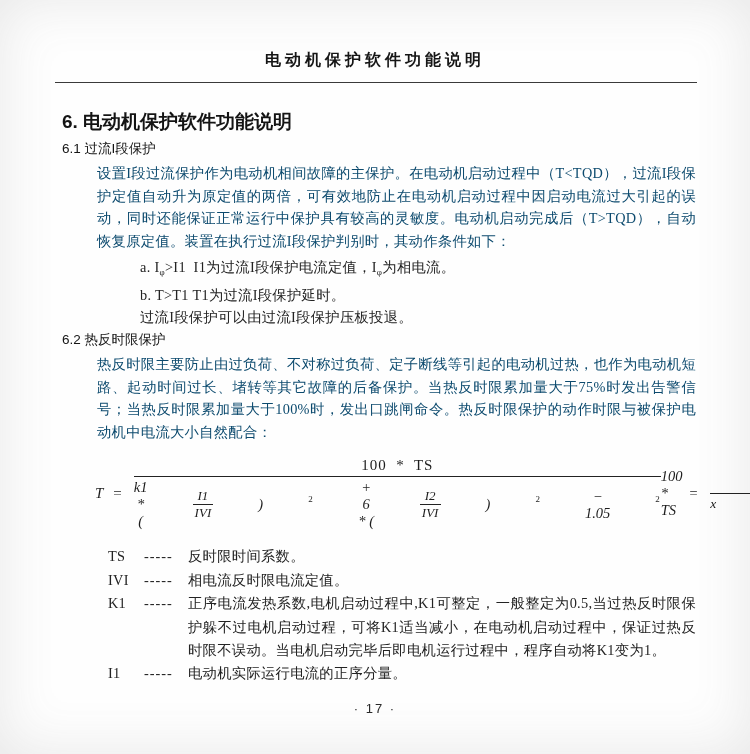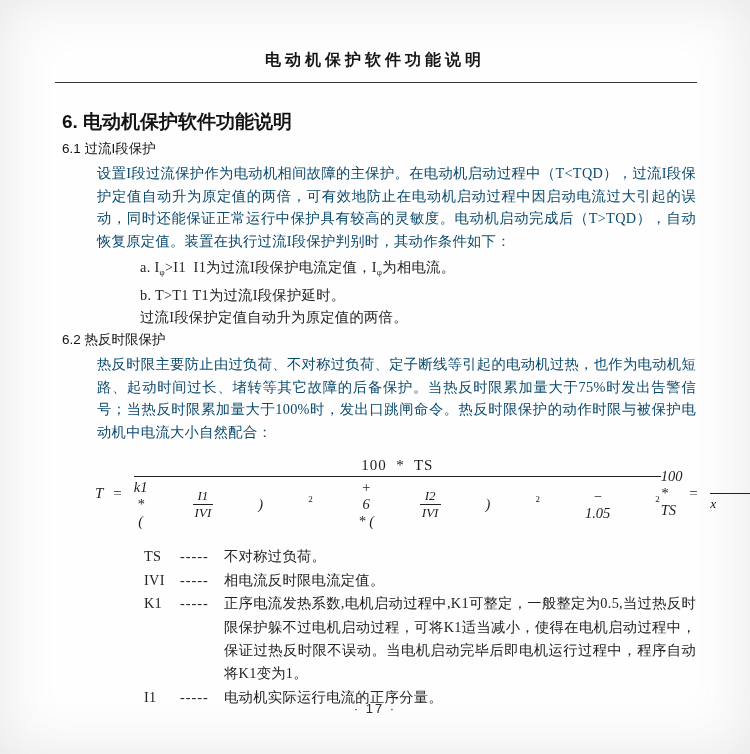--- a/index.html
+++ b/index.html
@@ -96,21 +96,21 @@
   .formula-right .frac { font-size: 13.5px; }
   
   .def-list { margin: 15px 54px 0 108px; }
   .def-row {
     display: flex;
     font-size: 14.3px;
     line-height: 23.4px;
     letter-spacing: 0.3px;
     color: #232323;
   }
-  .def-term  { width: 36px; flex-shrink: 0; margin-left: 36px; }
+  .def-term  { width: 36px; flex-shrink: 0; }
   .def-dashes { width: 44px; flex-shrink: 0; letter-spacing: 1px; }
   .def-text { flex: 1; text-align: justify; }
   
   .page-number {
     position: absolute;
     left: 0; right: 0;
     bottom: 38px;
     text-align: center;
     font-family: Liberation Sans, sans-serif;
     font-size: 13px;
@@ -128,21 +128,21 @@
 
   <div class="main-title">6. 电动机保护软件功能说明</div>
 
   <div class="sub-heading">6.1 过流I段保护</div>
 
   <p class="body-para">设置I段过流保护作为电动机相间故障的主保护。在电动机启动过程中（T&lt;TQD），过流I段保护定值自动升为原定值的两倍，可有效地防止在电动机启动过程中因启动电流过大引起的误动，同时还能保证正常运行中保护具有较高的灵敏度。电动机启动完成后（T&gt;TQD），自动恢复原定值。装置在执行过流I段保护判别时，其动作条件如下：</p>
 
   <div class="cond-list">
     <div class="cond-item"><span>a. I</span><sub class="small-sub">φ</sub><span>&gt;I1&nbsp; I1为过流I段保护电流定值，I</span><sub class="small-sub">φ</sub><span>为相电流。</span></div>
     <div class="cond-item">b. T&gt;T1 T1为过流I段保护延时。</div>
-    <div class="cond-item">过流I段保护定值自动升为原定值的两倍。</div>
+    <div class="cond-item">过流I段保护可以由过流I段保护压板投退。</div>
   </div>
 
   <div class="sub-heading second">6.2 热反时限保护</div>
 
   <p class="body-para">热反时限主要防止由过负荷、不对称过负荷、定子断线等引起的电动机过热，也作为电动机短路、起动时间过长、堵转等其它故障的后备保护。当热反时限累加量大于75%时发出告警信号；当热反时限累加量大于100%时，发出口跳闸命令。热反时限保护的动作时限与被保护电动机中电流大小自然配合：</p>
 
   <div class="formula-row">
 
     <div class="formula">
       <span class="f-lhs">T</span>
@@ -186,31 +186,31 @@
           </span>
       </span>
     </div>
 
   </div>
 
   <div class="def-list">
     <div class="def-row">
       <span class="def-term">TS</span>
       <span class="def-dashes">-----</span>
-      <span class="def-text">不对称过负荷。</span>
+      <span class="def-text">反时限时间系数。</span>
     </div>
     <div class="def-row">
       <span class="def-term">IVI</span>
       <span class="def-dashes">-----</span>
       <span class="def-text">相电流反时限电流定值。</span>
     </div>
     <div class="def-row">
       <span class="def-term">K1</span>
       <span class="def-dashes">-----</span>
-      <span class="def-text">正序电流发热系数,电机启动过程中,K1可整定，一般整定为0.5,当过热反时限保护躲不过电机启动过程，可将K1适当减小，使得在电机启动过程中，保证过热反时限不误动。当电机启动完毕后即电机运行过程中，程序自动将K1变为1。</span>
+      <span class="def-text">正序电流发热系数,电机启动过程中,K1可整定，一般整定为0.5,当过热反时限保护躲不过电机启动过程，可将K1适当减小，在电动机启动过程中，保证过热反时限不误动。当电机启动完毕后即电机运行过程中，程序自动将K1变为1。</span>
     </div>
     <div class="def-row">
       <span class="def-term">I1</span>
       <span class="def-dashes">-----</span>
       <span class="def-text">电动机实际运行电流的正序分量。</span>
     </div>
   </div>
 
   <div class="page-number">· 17 ·</div>
 

